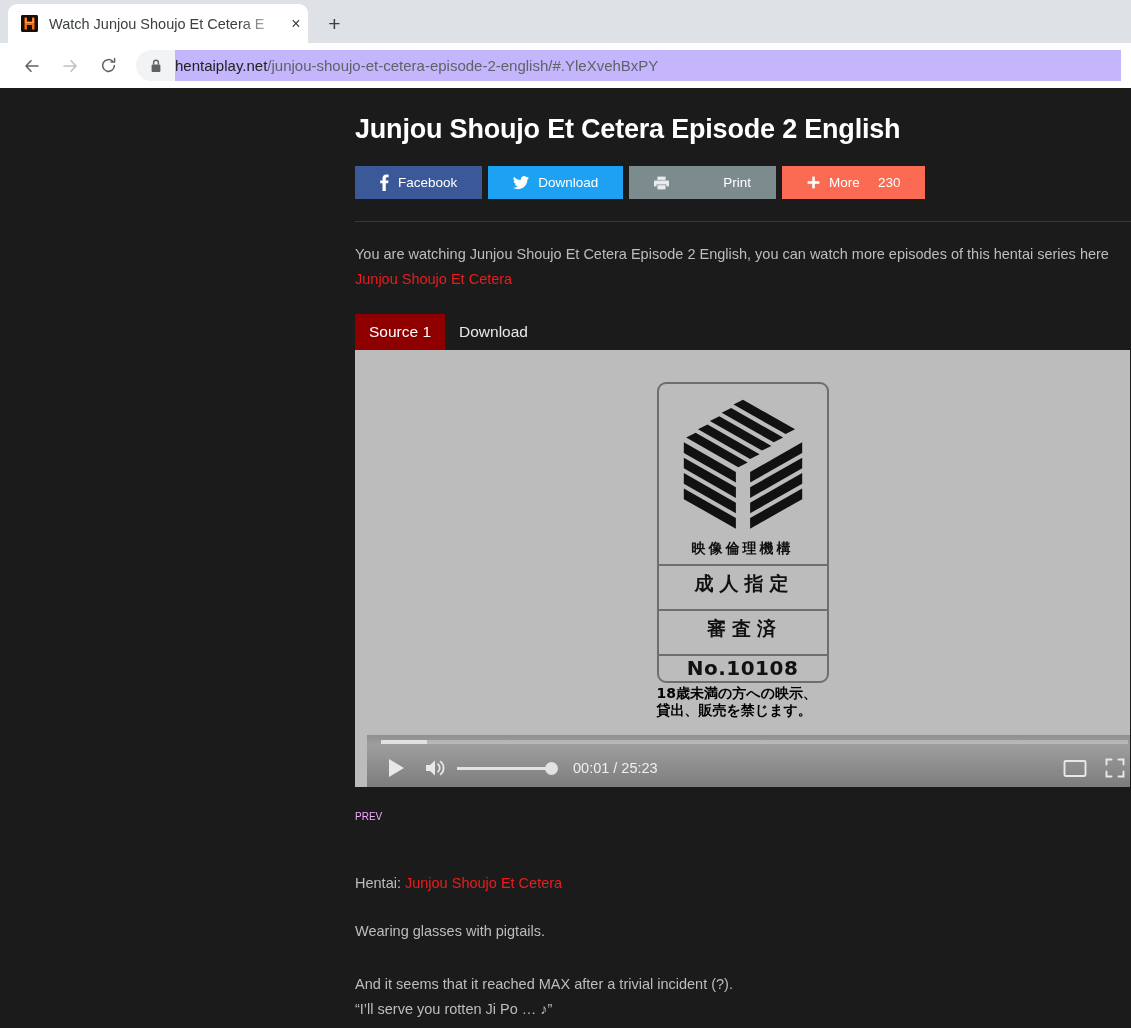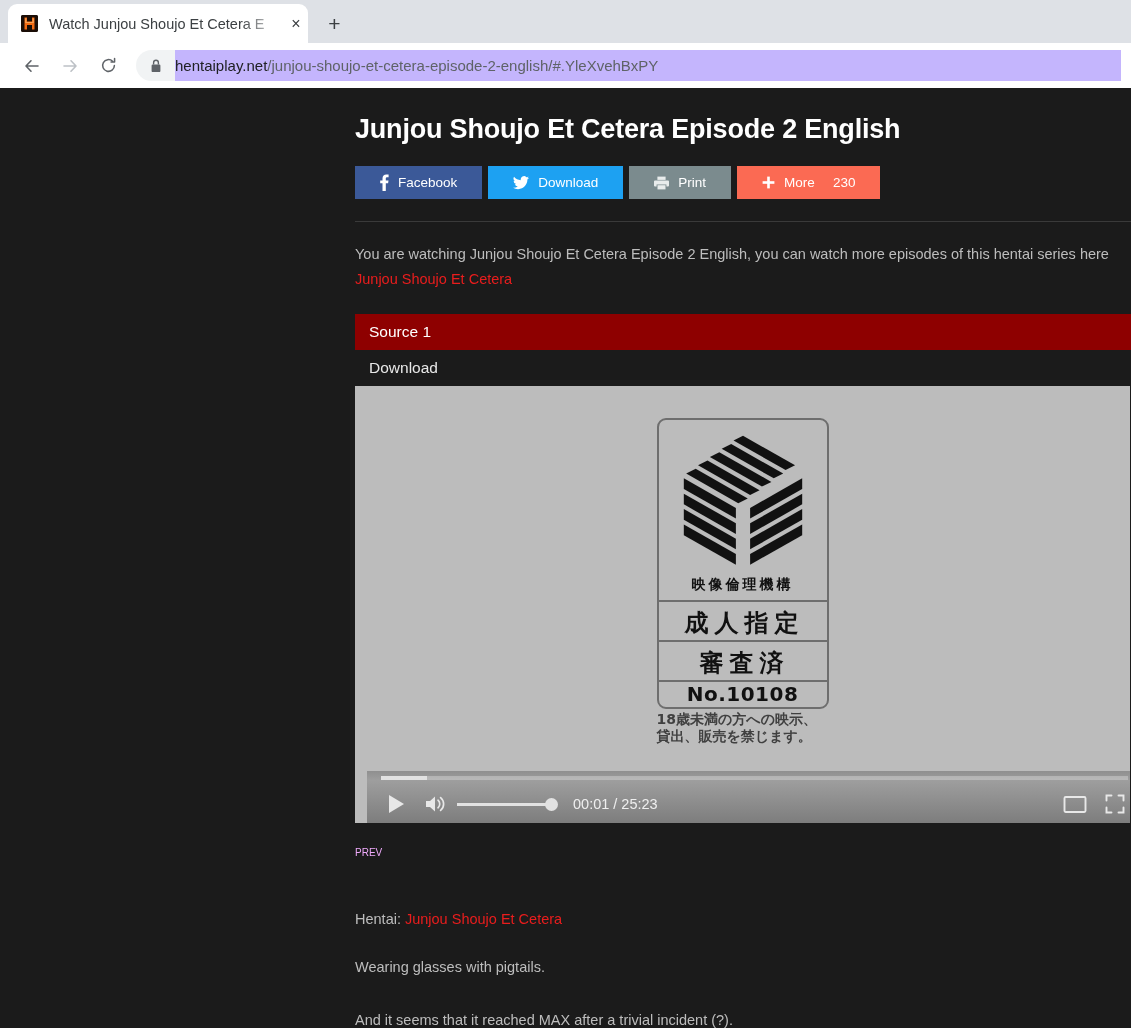--- a/index.html
+++ b/index.html
@@ -119,37 +119,37 @@
   
   #share-row { display: flex; height: 33px; margin-bottom: 22px; }
   .share-btn {
     height: 33px; display: flex; align-items: center;
     color: #ffffff; font-size: 13.5px;
     padding: 0 25px; margin-right: 6px;
   }
   .share-btn .sicon { margin-right: 9px; display: flex; align-items: center; }
   .share-btn.facebook { background: #3b5998; }
   .share-btn.twitter  { background: #1da1f2; }
-  .share-btn.print    { background: #7b8b8e; }
+  .share-btn.print    { background: #7b8b8e; gap: 45px; }
   .share-btn.more     { background: #fb6a53; margin-right: 1px; }
   .share-count { margin-left: 18px; font-size: 13.5px; }
 
   #divider {
     height: 1px; background: #3a3a3a;
     margin: 0 0 20px 0;
   }
 
   #intro-text {
     color: #bdbdbd; font-size: 14.5px; line-height: 25px;
     margin-bottom: 22px;
   }
   #intro-text a, .red-link { color: #ea1d1d; text-decoration: none; }
 
   
-  #source-tabs { display: flex; flex-direction: column; }
+  #source-tabs { display: flex; }
   .src-tab {
     font-size: 15.5px; padding: 9px 14px;
   }
   .src-tab.active { background: #8e0000; color: #ffffff; }
   .src-tab.inactive { color: #e8e8e8; background: transparent; }
 
   
   #player {
     width: 775px; height: 437px;
     background: #bcbcbc;
@@ -171,32 +171,32 @@
   .card-jp-row {
     text-align: center;
     font-family: "DejaVu Sans", sans-serif;
     color: #111; font-weight: bold;
   }
   #card-org {
     font-size: 14px; letter-spacing: 3px; padding: 2px 0 6px 0;
   }
   #card-row-1, #card-row-2 {
     border-top: 2px solid #6e6e6e;
-    font-size: 24px; letter-spacing: 6px; padding: 5px 0 1px 4px;
+    font-size: 19px; letter-spacing: 6px; padding: 5px 0 12px 4px;
   }
   #card-no {
     border-top: 2px solid #6e6e6e;
     text-align: center; color: #111;
     font-weight: bold; font-size: 20px;
     font-family: "DejaVu Sans", sans-serif;
     padding: 0 0 1px 0;
     letter-spacing: 0.5px;
   }
   #card-warn {
-    color: #404040; font-weight: bold;
+    color: #000000; font-weight: bold;
     font-family: "DejaVu Sans", sans-serif;
     font-size: 14px; line-height: 17px;
     text-align: left;
     margin-top: 2px;
   }
 
   
   #controls {
     position: absolute; left: 12px; bottom: 0;
     width: 775px; height: 52px;

